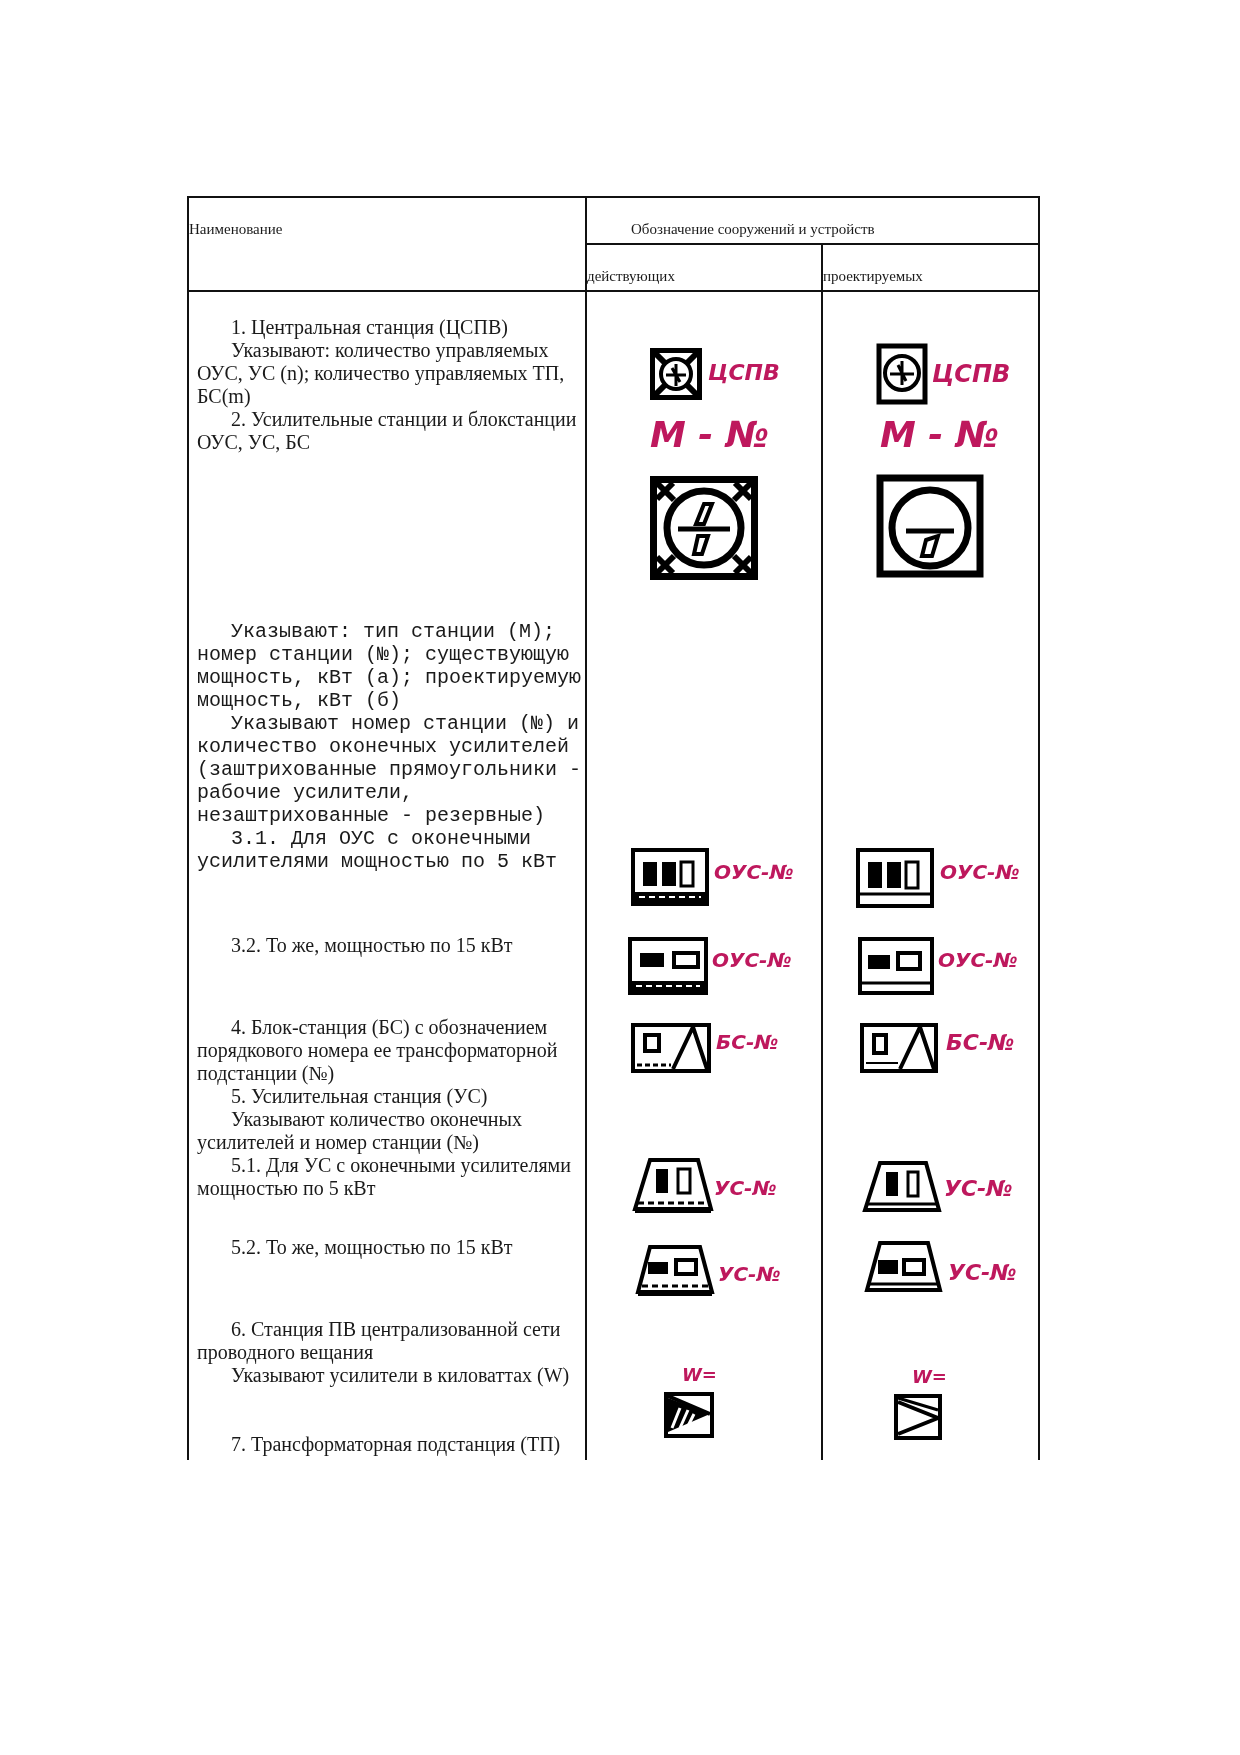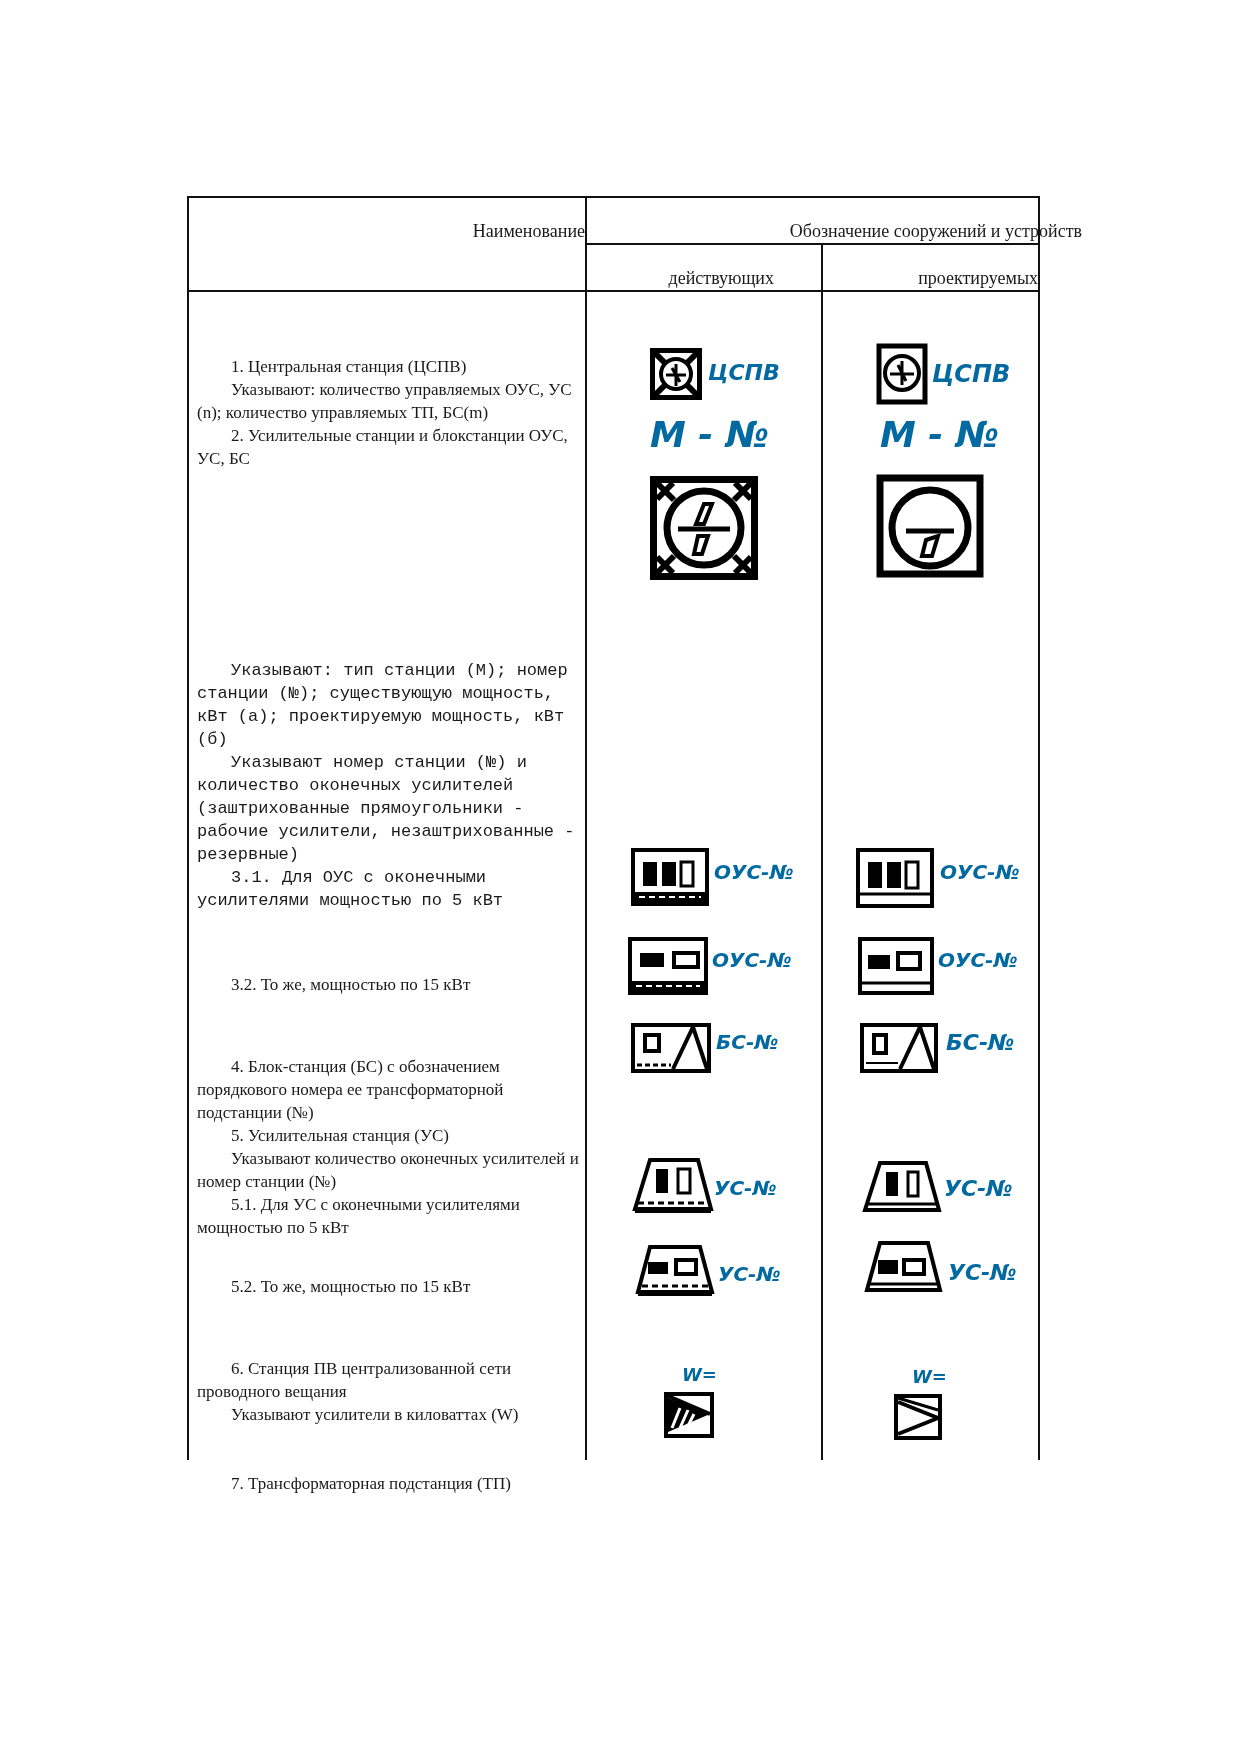--- a/index.html
+++ b/index.html
@@ -1,24 +1,24 @@
 <!DOCTYPE html>
 <html><head>
 <meta charset="utf-8">
 <style>
   html, body { margin:0; padding:0; background:#ffffff; }
   body { width:1240px; height:1755px; position:relative; font-family:"Liberation Serif", serif; color:#1a1a1a; overflow:hidden; }
   .tbl { position:absolute; left:187px; top:196px; width:853px; height:1264px; }
   .line { position:absolute; background:#111; }
-  .hdr { position:absolute; font-size:18px; text-align:right; }
-  .desc { position:absolute; left:197px; width:385px; font-size:17px; line-height:23px;margin-top:39px; }
+  .hdr { position:absolute; font-size:15px; text-align:left; }
+  .desc { position:absolute; left:197px; width:385px; font-size:20px; line-height:23px; }
   .desc p { margin:0; }
   .desc .ind { text-indent:34px; }
   .sym { position:absolute; }
-  .lbl { position:absolute; font-family:"DejaVu Sans", sans-serif; font-weight:bold; font-style:italic; color:#0369a1; }
+  .lbl { position:absolute; font-family:"DejaVu Sans", sans-serif; font-weight:bold; font-style:italic; color:#be185d; }
 </style>
 </head>
 <body>
 
 <div class="tbl">
 
   <div class="line" style="left:0;top:0;width:853px;height:2px;"></div>
   <div class="line" style="left:0;top:0;width:2px;height:1264px;"></div>
   <div class="line" style="left:851px;top:0;width:2px;height:1264px;"></div>
   <div class="line" style="left:398px;top:0;width:2px;height:1264px;"></div>

